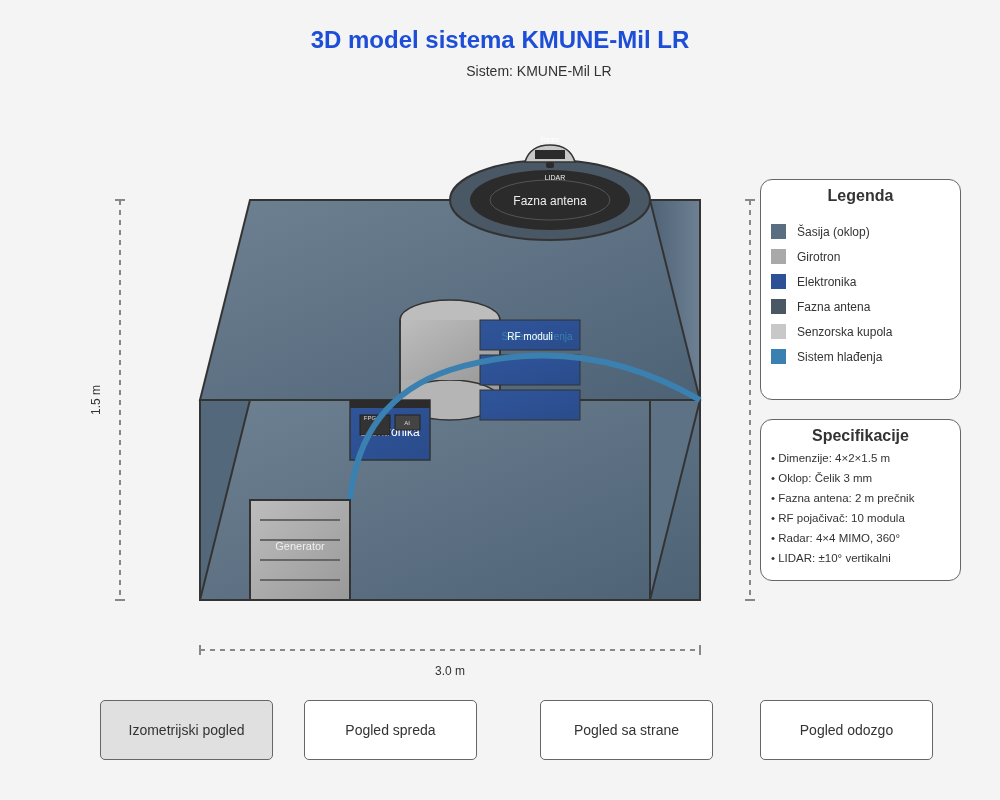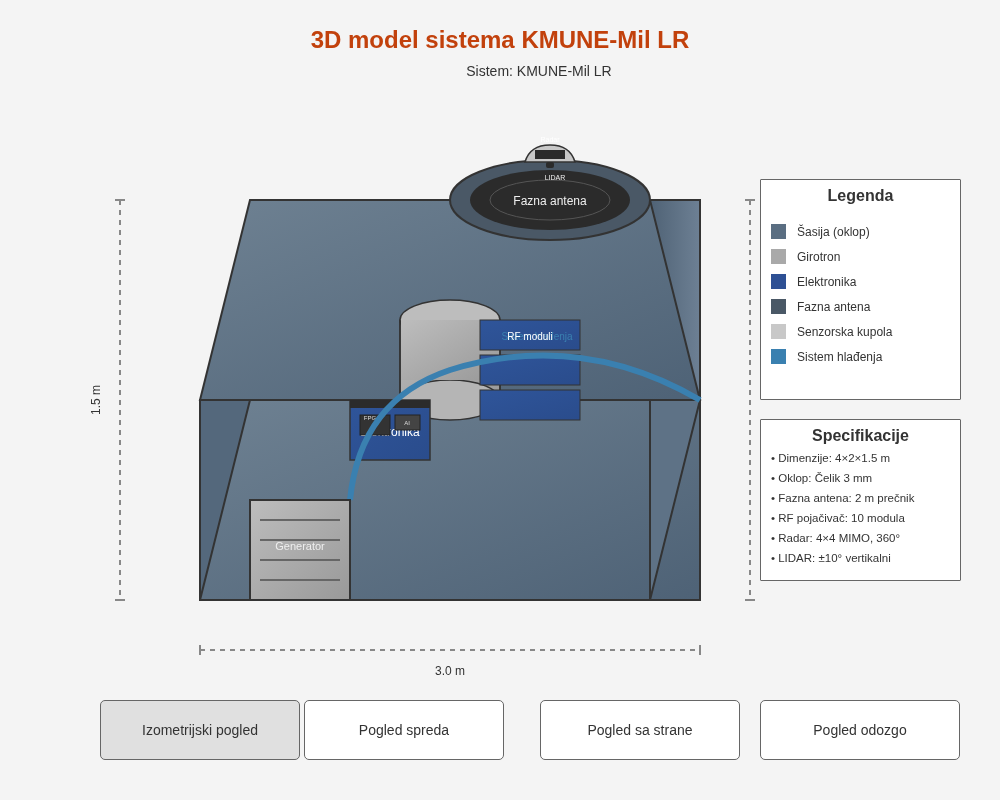--- a/index.html
+++ b/index.html
@@ -1,38 +1,38 @@
 <!DOCTYPE html>
 <html><head>
 <meta charset="utf-8">
 <style>
   html, body { margin: 0; padding: 0; }
   body {
     width: 1000px; height: 800px; background: #f4f4f4;
     font-family: "Liberation Sans", sans-serif; color: #333; position: relative; overflow: hidden;
   }
   .title { position: absolute; top: 26px; left: 0; width: 1000px; text-align: center;
-    font-size: 24px; font-weight: bold; color: #c2410c; }
+    font-size: 24px; font-weight: bold; color: #1d4ed8; }
   .subtitle { position: absolute; top: 63px; left: 0; width: 1000px; text-align: center;
     font-size: 14px; color: #333; margin-left: 39px; }
   svg.scene { position: absolute; left: 0; top: 0; }
-  .panel { position: absolute; background: #fff; border: 1px solid #666; border-radius: 1px;
+  .panel { position: absolute; background: #fff; border: 1px solid #666; border-radius: 12px;
     box-sizing: border-box; }
   .legend { left: 760px; top: 179px; width: 201px; height: 221px; }
   .legend h3, .specs h3 { margin: 0; text-align: center; font-size: 16px; font-weight: bold; color: #333; }
   .legend h3 { padding-top: 7px; }
   .legend ul { list-style: none; margin: 14px 0 0 0; padding: 0 0 0 10px; }
   .legend li { display: flex; align-items: center; height: 25px; font-size: 12px; color: #333; }
   .swatch { width: 15px; height: 15px; margin-right: 11px; display: inline-block; }
   .specs { left: 760px; top: 419px; width: 201px; height: 162px; }
   .specs h3 { padding-top: 7px; text-align: center; }
   .specs ul { list-style: none; margin: 3px 0 0 0; padding: 0 0 0 10px; }
   .specs li { height: 20px; line-height: 20px; font-size: 11.5px; color: #333; }
   .views { position: absolute; top: 700px; left: 100px; width: 861px; height: 61px; }
-  .view-btn { position: absolute; top: 0; width: 200px; height: 60px; border: 1px solid #666;
+  .view-btn { position: absolute; top: 0; width: 173px; height: 60px; border: 1px solid #666;
     border-radius: 5px; background: #fff; box-sizing: border-box; font-family: "Liberation Sans", sans-serif;
     font-size: 14px; color: #333; cursor: pointer; padding: 0; }
   .view-btn.active { background: #e0e0e0; }
 </style>
 </head>
 <body>
 
 <div class="title">3D model sistema KMUNE-Mil LR</div>
 <div class="subtitle">Sistem: KMUNE-Mil LR</div>
 

